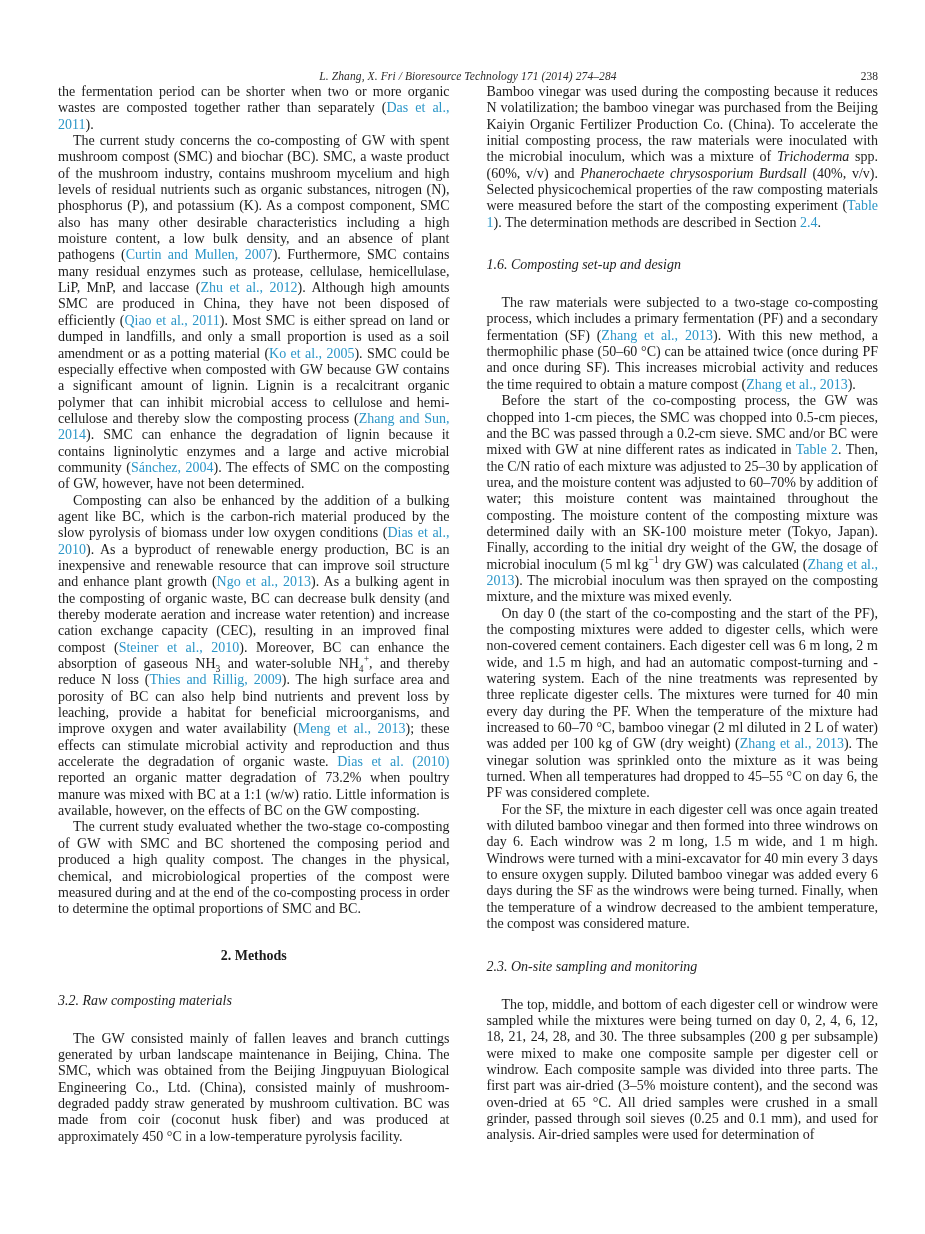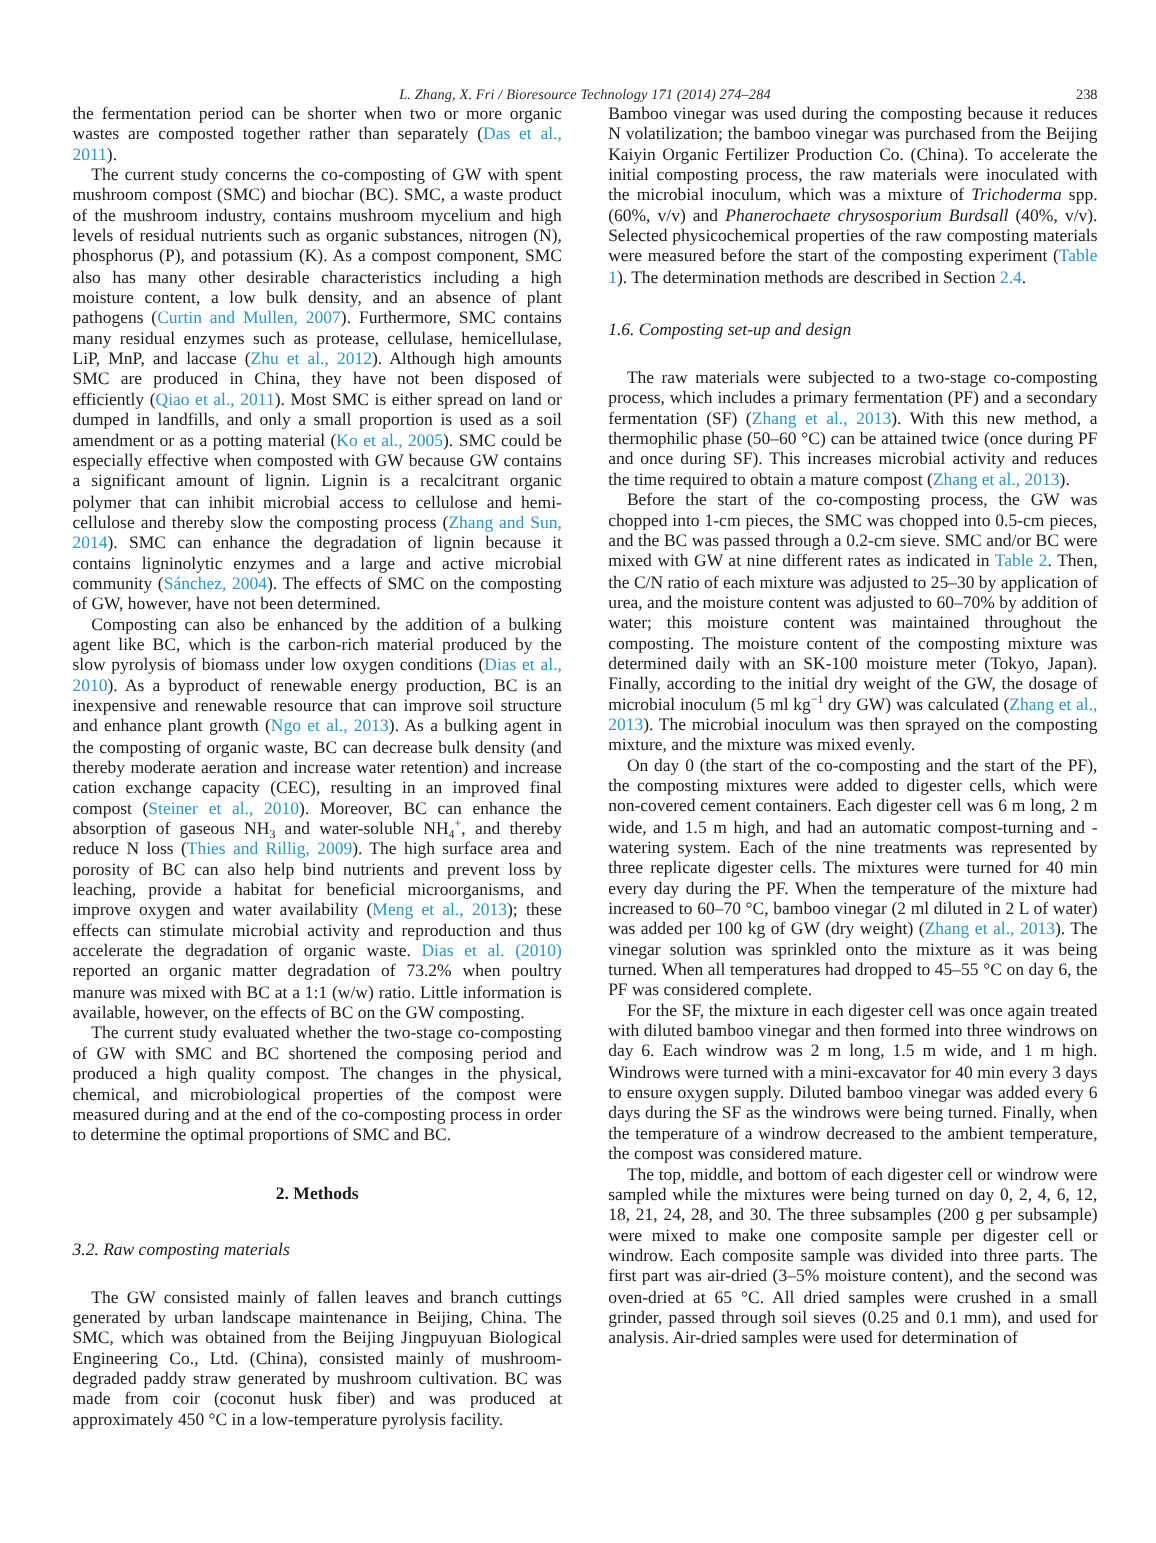--- a/index.html
+++ b/index.html
@@ -80,17 +80,18 @@
         <h3>3.2. Raw composting materials</h3>
         <p class="indent">The GW consisted mainly of fallen leaves and branch cuttings generated by urban landscape maintenance in Beijing, China. The SMC, which was obtained from the Beijing Jingpuyuan Biological Engineering Co., Ltd. (China), consisted mainly of mushroom-degraded paddy straw generated by mushroom cultivation. BC was made from coir (coconut husk fiber) and was produced at approximately 450 °C in a low-temperature pyrolysis facility.</p>
       </section>
     <section class="col">
         <p>Bamboo vinegar was used during the composting because it reduces N volatilization; the bamboo vinegar was purchased from the Beijing Kaiyin Organic Fertilizer Production Co. (China). To accelerate the initial composting process, the raw materials were inoculated with the microbial inoculum, which was a mixture of <em>Trichoderma</em> spp. (60%, v/v) and <em>Phanerochaete chrysosporium Burdsall</em> (40%, v/v). Selected physicochemical properties of the raw composting materials were measured before the start of the composting experiment (<a class="cite">Table 1</a>). The determination methods are described in Section <a class="cite">2.4</a>.</p>
         <h3>1.6. Composting set-up and design</h3>
         <p class="indent">The raw materials were subjected to a two-stage co-composting process, which includes a primary fermentation (PF) and a secondary fermentation (SF) (<a class="cite">Zhang et al., 2013</a>). With this new method, a thermophilic phase (50–60 °C) can be attained twice (once during PF and once during SF). This increases microbial activity and reduces the time required to obtain a mature compost (<a class="cite">Zhang et al., 2013</a>).</p>
         <p class="indent">Before the start of the co-composting process, the GW was chopped into 1-cm pieces, the SMC was chopped into 0.5-cm pieces, and the BC was passed through a 0.2-cm sieve. SMC and/or BC were mixed with GW at nine different rates as indicated in <a class="cite">Table 2</a>. Then, the C/N ratio of each mixture was adjusted to 25–30 by application of urea, and the moisture content was adjusted to 60–70% by addition of water; this moisture content was maintained throughout the composting. The moisture content of the composting mixture was determined daily with an SK-100 moisture meter (Tokyo, Japan). Finally, according to the initial dry weight of the GW, the dosage of microbial inoculum (5 ml kg<sup>−1</sup> dry GW) was calculated (<a class="cite">Zhang et al., 2013</a>). The microbial inoculum was then sprayed on the composting mixture, and the mixture was mixed evenly.</p>
         <p class="indent">On day 0 (the start of the co-composting and the start of the PF), the composting mixtures were added to digester cells, which were non-covered cement containers. Each digester cell was 6 m long, 2 m wide, and 1.5 m high, and had an automatic compost-turning and -watering system. Each of the nine treatments was represented by three replicate digester cells. The mixtures were turned for 40 min every day during the PF. When the temperature of the mixture had increased to 60–70 °C, bamboo vinegar (2 ml diluted in 2 L of water) was added per 100 kg of GW (dry weight) (<a class="cite">Zhang et al., 2013</a>). The vinegar solution was sprinkled onto the mixture as it was being turned. When all temperatures had dropped to 45–55 °C on day 6, the PF was considered complete.</p>
         <p class="indent">For the SF, the mixture in each digester cell was once again treated with diluted bamboo vinegar and then formed into three windrows on day 6. Each windrow was 2 m long, 1.5 m wide, and 1 m high. Windrows were turned with a mini-excavator for 40 min every 3 days to ensure oxygen supply. Diluted bamboo vinegar was added every 6 days during the SF as the windrows were being turned. Finally, when the temperature of a windrow decreased to the ambient temperature, the compost was considered mature.</p>
+        <h3>2.3. On-site sampling and monitoring</h3>
         <p class="indent">The top, middle, and bottom of each digester cell or windrow were sampled while the mixtures were being turned on day 0, 2, 4, 6, 12, 18, 21, 24, 28, and 30. The three subsamples (200 g per subsample) were mixed to make one composite sample per digester cell or windrow. Each composite sample was divided into three parts. The first part was air-dried (3–5% moisture content), and the second was oven-dried at 65 °C. All dried samples were crushed in a small grinder, passed through soil sieves (0.25 and 0.1 mm), and used for analysis. Air-dried samples were used for determination of</p>
       </section>
   </main>
 
 </div>
 
 </body></html>

